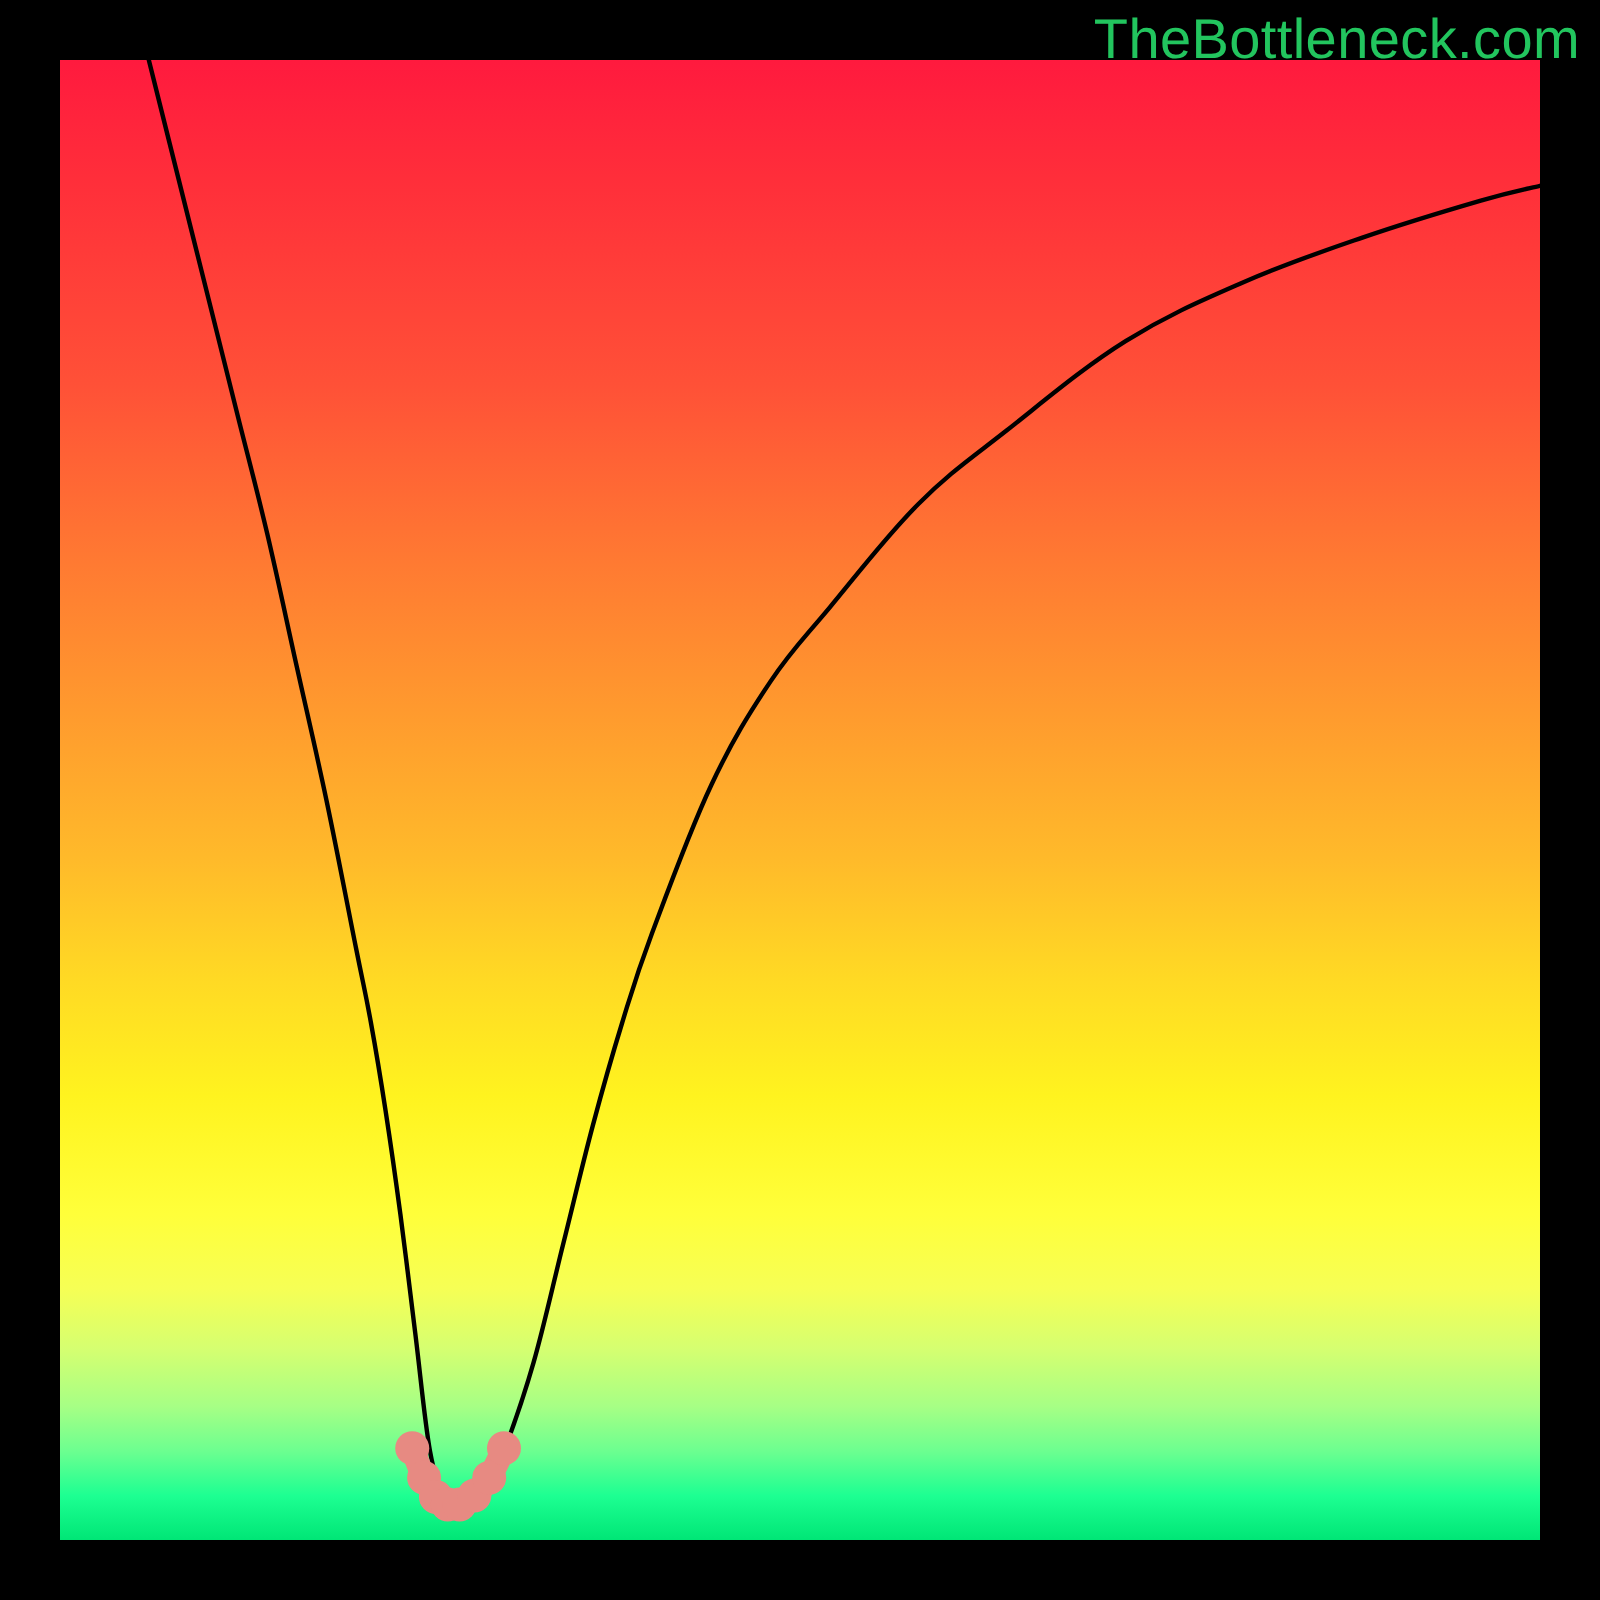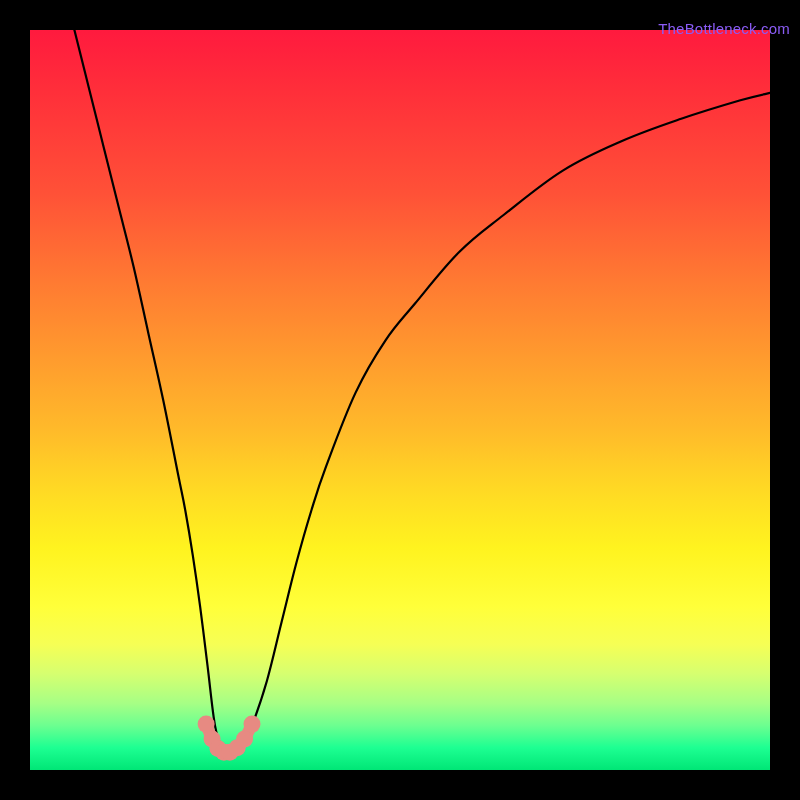--- a/index.html
+++ b/index.html
@@ -39,24 +39,24 @@
       #f6ff55 83%,
       #d6ff70 87%,
       #a6ff85 91%,
       #6cff90 94%,
       #1dff92 97%,
       #00e676 100%
     );
   }
   .watermark {
     position: absolute;
-    top: 20px;
+    top: 4px;
     right: 10px;
-    color: #8b5cf6;
-    font-size: 15px;
+    color: #22c55e;
+    font-size: 28px;
     font-weight: 500;
     letter-spacing: 0.2px;
     z-index: 5;
   }
   svg.curve {
     position: absolute;
     left: 0;
     top: 0;
     width: 100%;
     height: 100%;

